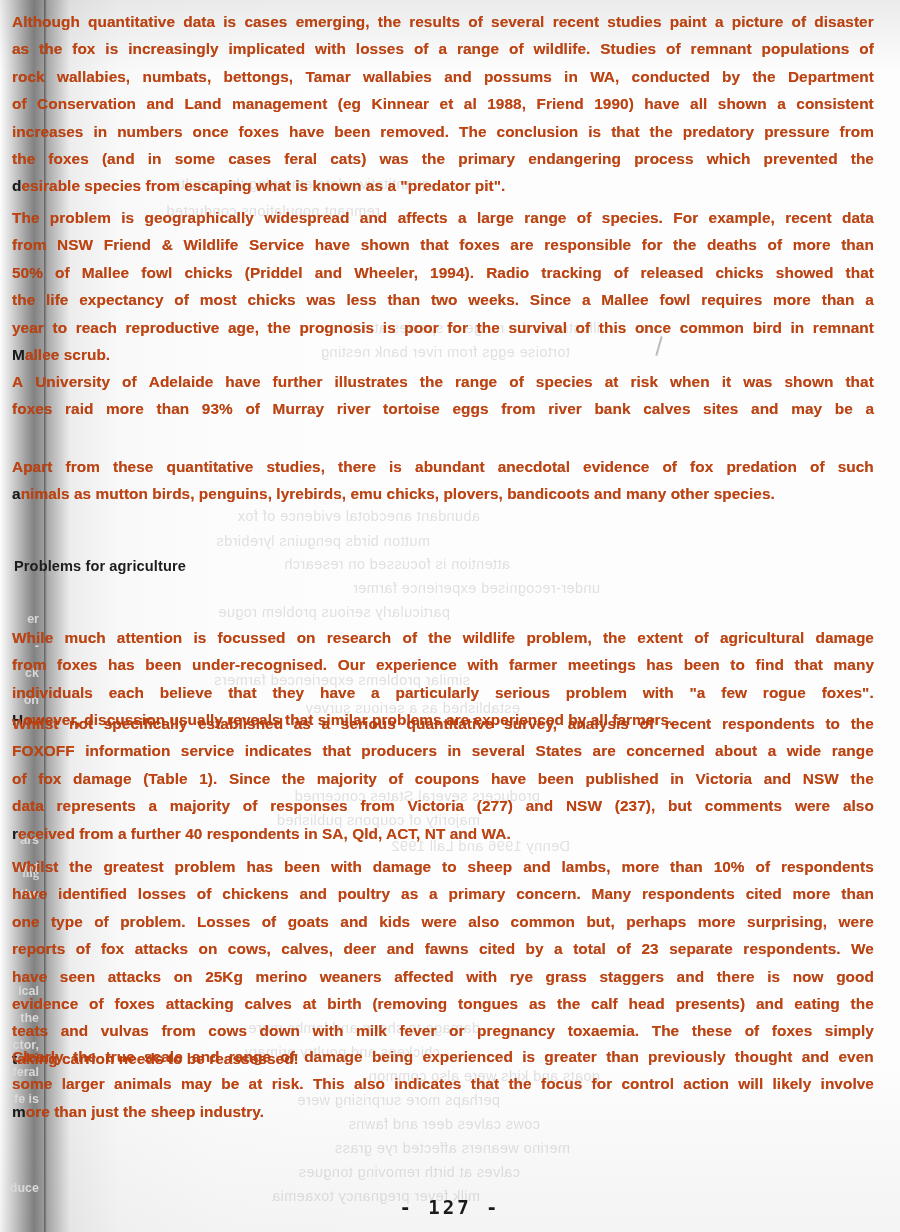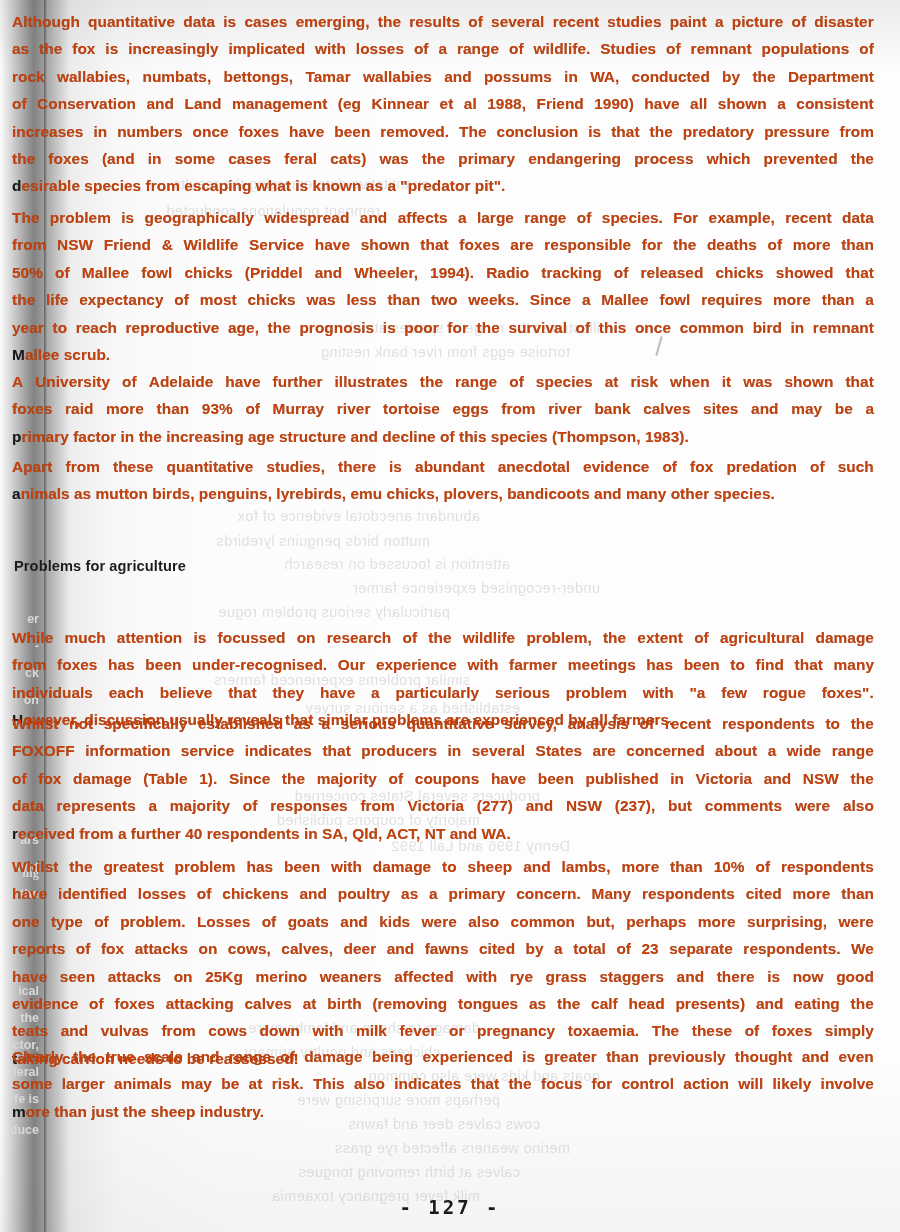--- a/index.html
+++ b/index.html
@@ -205,21 +205,21 @@
       <div class="sliver-line" style="top: 693px;">on</div>
       <div class="sliver-line" style="top: 833px;">ars</div>
       <div class="sliver-line" style="top: 860px;">and</div>
       <div class="sliver-line" style="top: 887px;">the</div>
       <div class="sliver-line" style="top: 866px; font-family: Liberation Serif, serif;">ing</div>
       <div class="sliver-line" style="top: 984px;">ical</div>
       <div class="sliver-line" style="top: 1011px;">the</div>
       <div class="sliver-line" style="top: 1038px;">ctor,</div>
       <div class="sliver-line" style="top: 1065px;">feral</div>
       <div class="sliver-line" style="top: 1092px;">fe is</div>
-      <div class="sliver-line" style="top: 1123px;">duce</div>
+      <div class="sliver-line" style="top: 1181px;">duce</div>
     </div>
 
   <div id="slash-mark"></div>
 
   <div id="body-text">
 
     <div class="para" id="para-p1" style="top:8px">
         <div class="tline j">
           <span>Although</span>
           <span>quantitative</span>
@@ -468,21 +468,20 @@
           <span>from</span>
           <span>river</span>
           <span>bank</span>
           <span>calves</span>
           <span>sites</span>
           <span>and</span>
           <span>may</span>
           <span>be</span>
           <span>a</span>
         </div>
-        <div class="tline">primary factor in the increasing age structure and decline of this species (Thompson, 1983).</div>
       </div>
     <div class="para" id="para-p4" style="top:453px">
         <div class="tline j">
           <span>Apart</span>
           <span>from</span>
           <span>these</span>
           <span>quantitative</span>
           <span>studies,</span>
           <span>there</span>
           <span>is</span>

